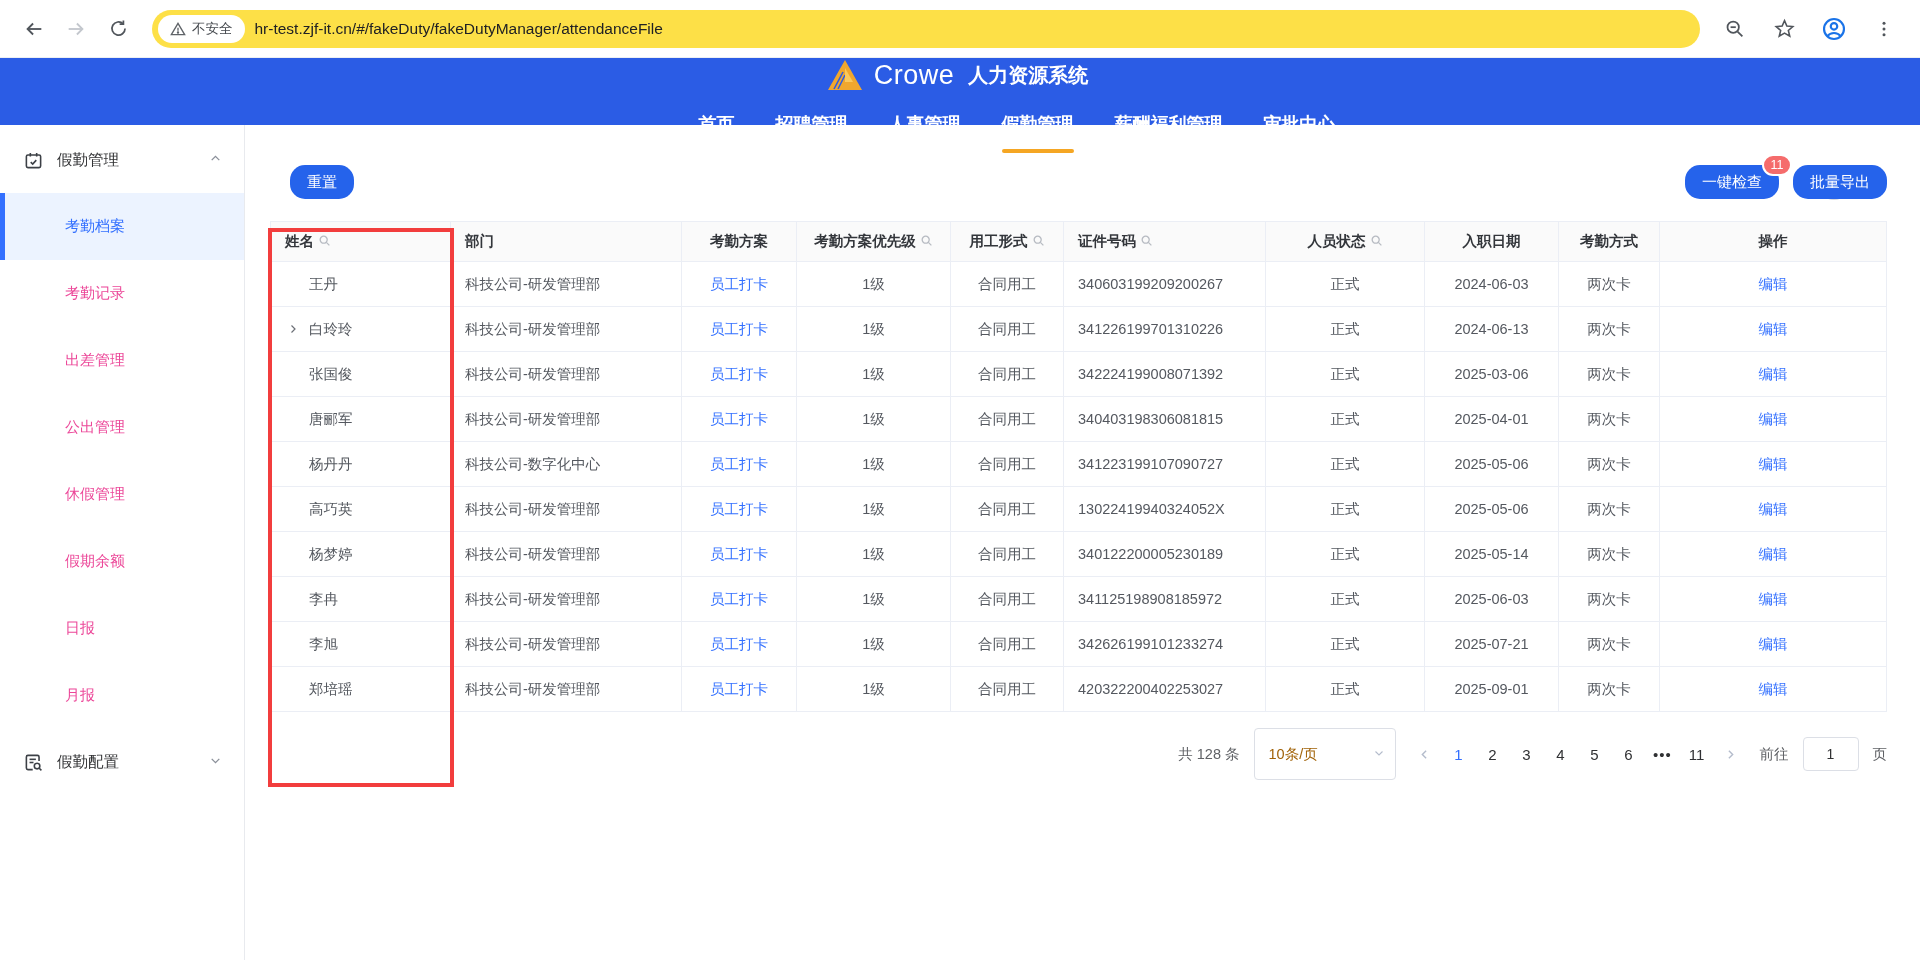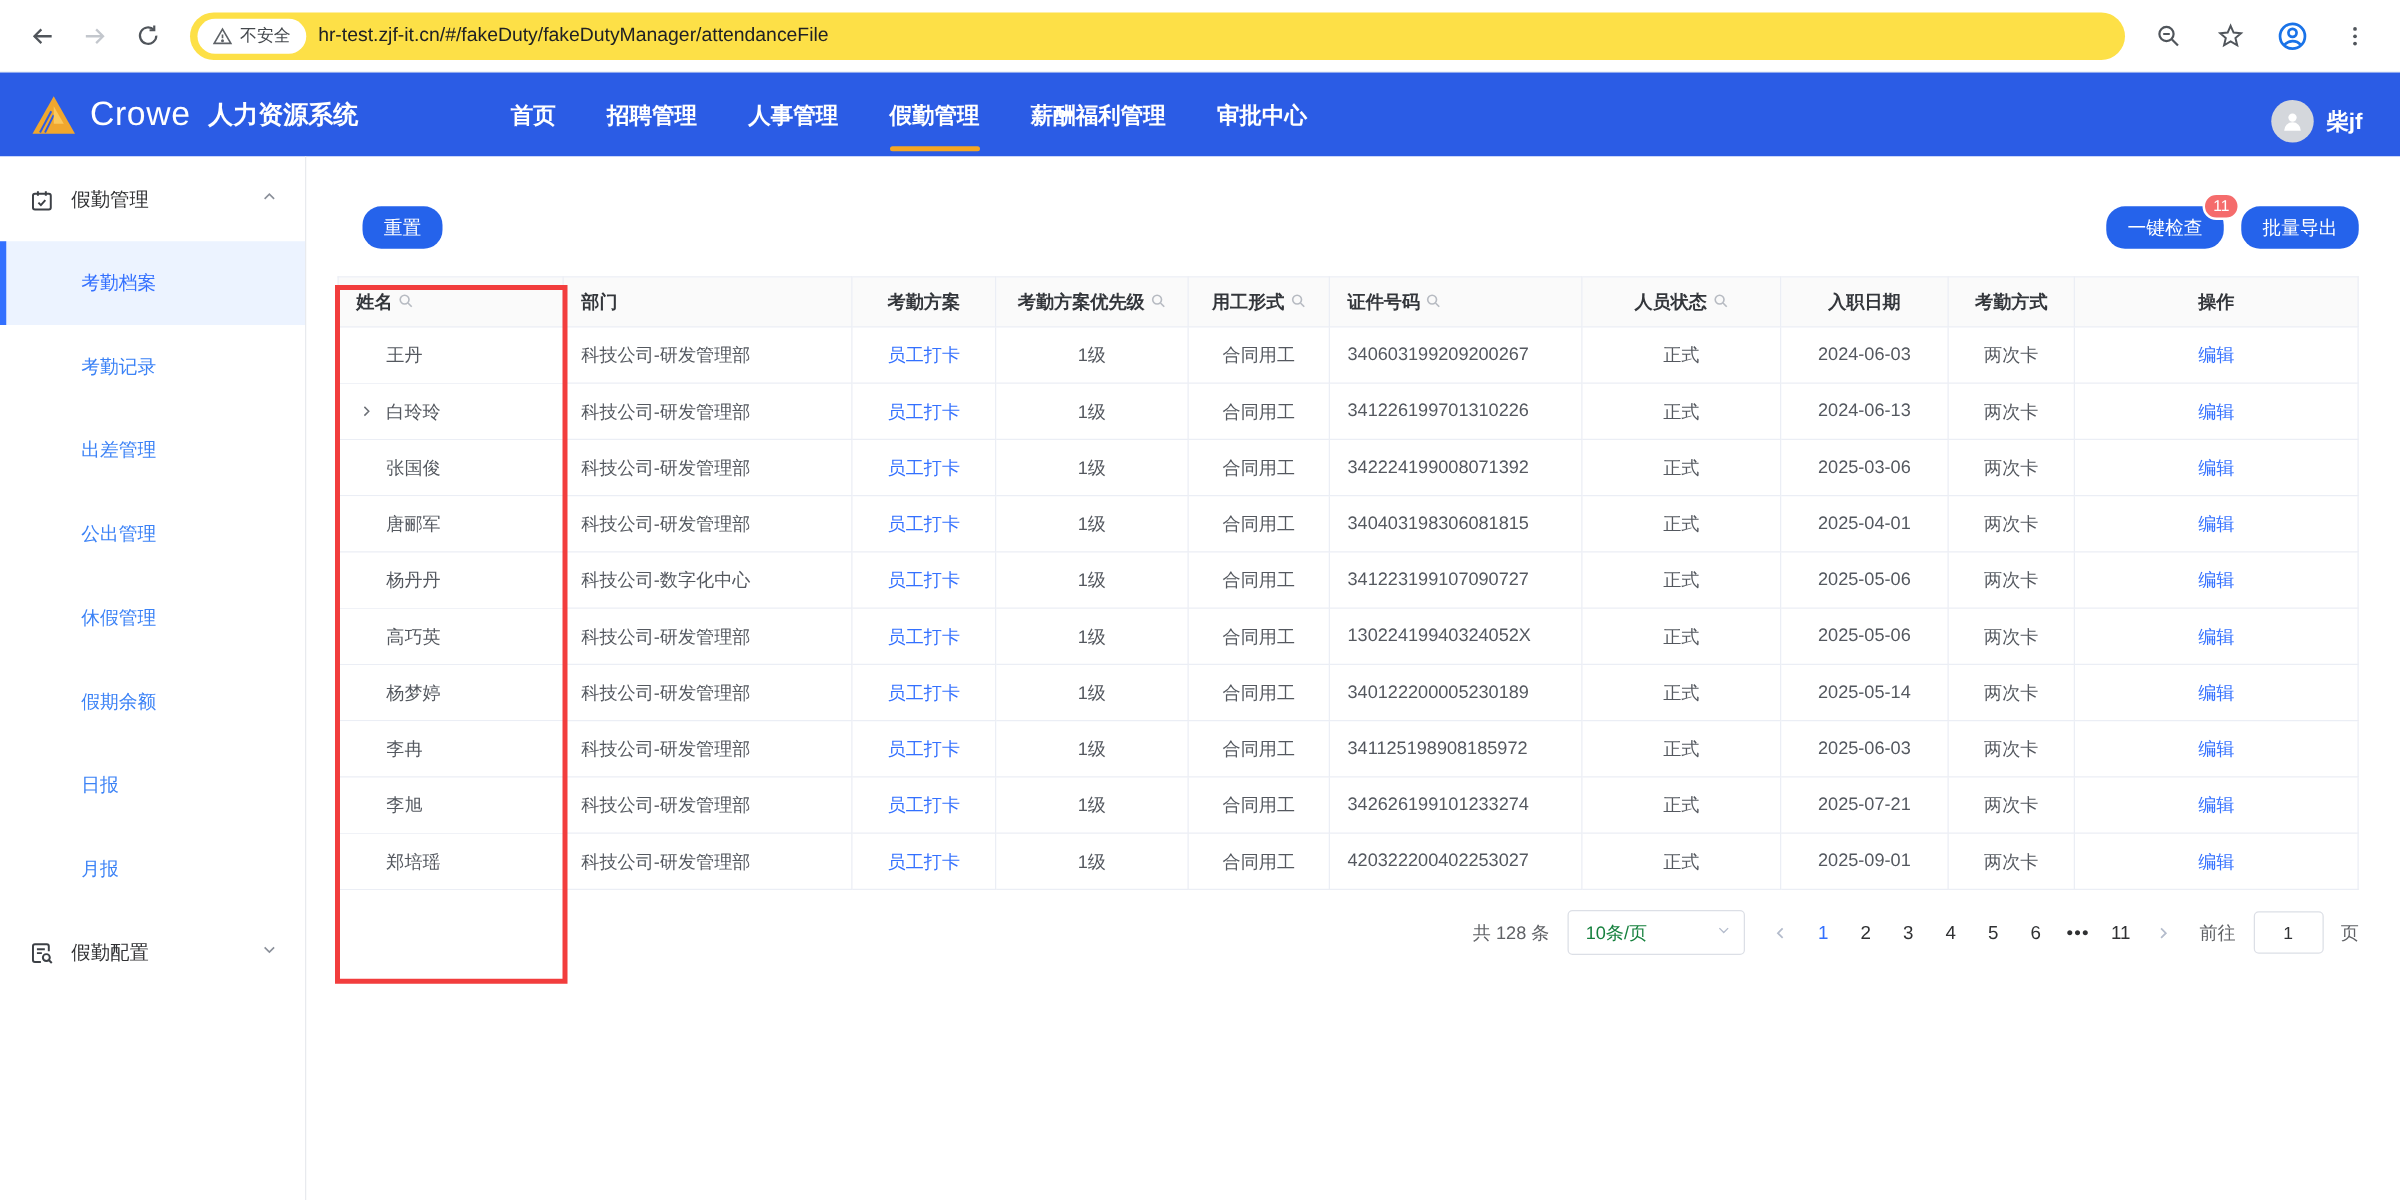--- a/index.html
+++ b/index.html
@@ -15,21 +15,21 @@
   .omnibox { flex:1; height:38px; background:#fde047; border-radius:19px; display:flex;
              align-items:center; padding:0 16px 0 6px; margin:0 10px; gap:10px; }
   .chip { background:#fff; height:28px; border-radius:14px; display:flex; align-items:center;
           gap:6px; padding:0 12px; color:#45494e; font-size:13.5px; }
   .url { font-size:15.5px; color:#202124; white-space:nowrap; }
   .right-icons { display:flex; align-items:center; gap:14px; padding-right:2px; }
   .profile-blue { color:#1a73e8; }
 
   
   .app-header { height:67px; background:#2b5ce5; display:flex; align-items:center;
-                color:#fff; padding:0 30px 0 24px; }
+                color:#fff; padding:0 30px 0 24px;flex-direction:column; }
   .logo { display:flex; align-items:center; gap:10px; }
   .brand { font-size:27px; letter-spacing:.5px; font-weight:400; }
   .app-title { font-size:20px; font-weight:bold; margin-left:4px; }
   .nav { display:flex; gap:37px; margin-left:120px; }
   .nav-item { font-size:18px; font-weight:bold; position:relative; padding:20px 2px;
               cursor:pointer; white-space:nowrap; }
   .nav-item .underline { display:none; }
   .nav-item.active .underline { display:block; position:absolute; left:2px; right:2px;
               bottom:3px; height:4px; background:#f5a623; border-radius:2px; }
   .user { margin-left:auto; display:flex; align-items:center; gap:10px; cursor:pointer;margin-top:10px; }
@@ -37,21 +37,21 @@
             align-items:center; justify-content:center; color:#fff; }
   .user-name { font-size:18px; font-weight:bold; }
 
   
   .layout { display:flex; height:835px; }
   .sidebar { width:245px; border-right:1px solid #e8eaee; padding-top:2px; flex:0 0 auto; }
   .group { height:66px; display:flex; align-items:center; gap:14px; padding:0 22px 0 24px;
            font-size:15.5px; color:#303133; cursor:pointer; }
   .group .chev { margin-left:auto; color:#8a8f99; }
   .item { height:67px; display:flex; align-items:center; padding-left:60px; font-size:15px;
-          color:#3b82f6; cursor:pointer; border-left:5px solid transparent; }
+          color:#ec4899; cursor:pointer; border-left:5px solid transparent; }
   .item.active { background:#ecf3ff; border-left-color:#3370ff; color:#3370ff; }
 
   .content { flex:1; position:relative; padding:40px 34px 0 25px; }
   .toolbar-row { display:flex; justify-content:space-between; align-items:flex-start; }
   .btn { background:#2563eb; color:#fff; border:none; height:34px; padding:0 17px;
          border-radius:15px; font-size:15px; cursor:pointer;
          font-family:"Liberation Sans","DejaVu Sans",sans-serif; }
   .reset-wrap { margin-left:20px; }
   .right-btns { display:flex; gap:14px; }
   .badge-wrap { position:relative; }
@@ -74,22 +74,22 @@
   .srch { color:#b7bbc2; margin-left:4px; vertical-align:-1px; cursor:pointer; }
   a.tbl-link { color:#3370ff; text-decoration:none; cursor:pointer; }
 
   
   .red-box { position:absolute; left:23px; top:103px; width:186px; height:559px;
              border:4px solid #f23d3d; z-index:5; pointer-events:none; }
 
   
   .pagination { margin-top:16px; display:flex; justify-content:flex-end; align-items:center;
                 gap:14px; font-size:14.5px; color:#606266; }
-  .page-size { width:142px; height:36px; border:1px solid #dcdfe6; border-radius:4px;
-               display:flex; align-items:center; padding:0 10px 0 14px; color:#15803d;
+  .page-size { width:142px; height:52px; border:1px solid #dcdfe6; border-radius:4px;
+               display:flex; align-items:center; padding:0 10px 0 14px; color:#a16207;
                cursor:pointer; background:#fff; }
   .page-size .chev { margin-left:auto; color:#b4bccc; }
   .pager { display:flex; align-items:center; gap:4px; }
   .pg { min-width:30px; height:30px; display:flex; align-items:center; justify-content:center;
         font-size:15px; color:#303133; cursor:pointer; font-weight:500; }
   .pg.active { color:#3370ff; }
   .pg.arrow { color:#b4bccc; }
   .pg.more { letter-spacing:1px; color:#303133; }
   .goto-input { width:56px; height:34px; border:1px solid #dcdfe6; border-radius:4px;
                 text-align:center; font-size:14px; color:#303133;

